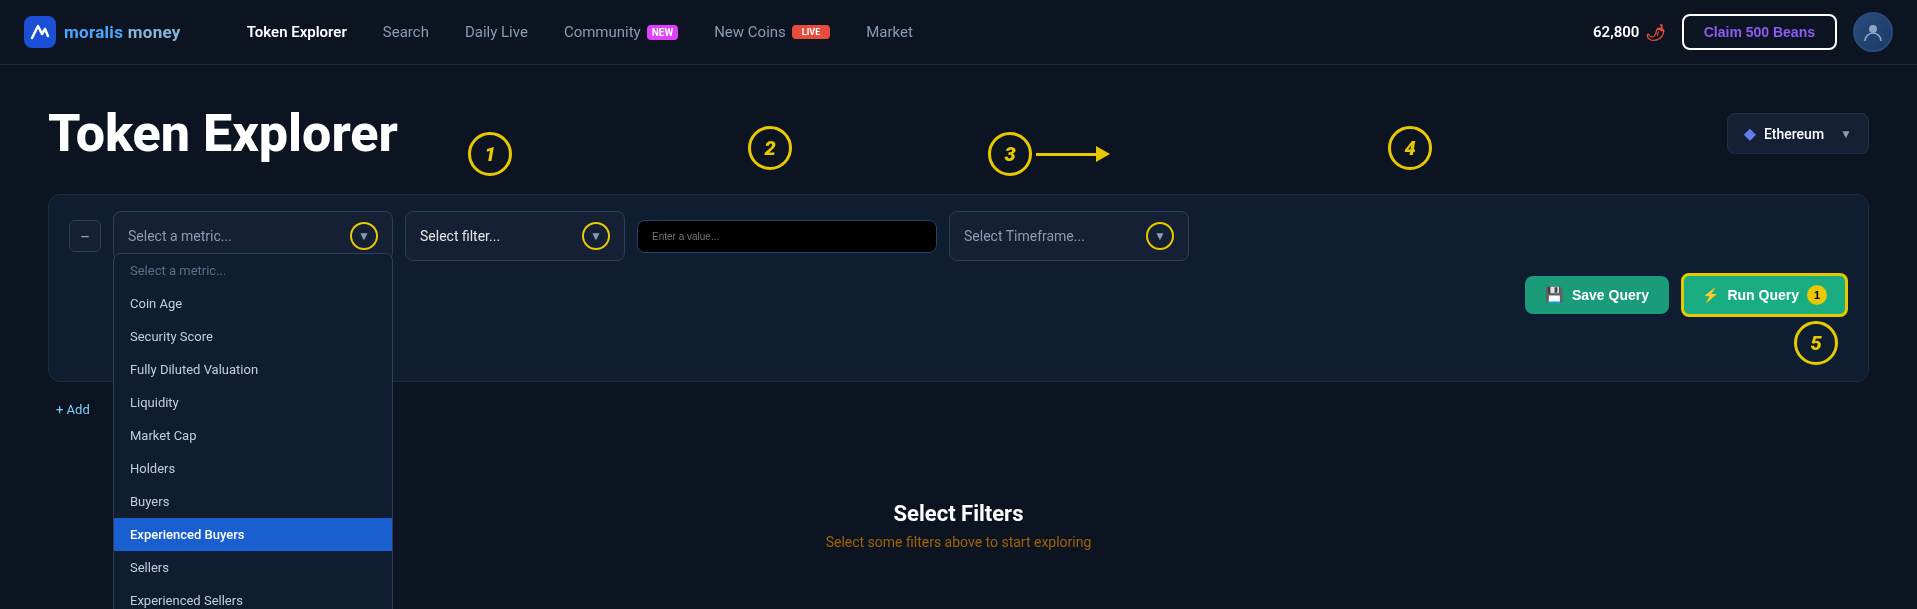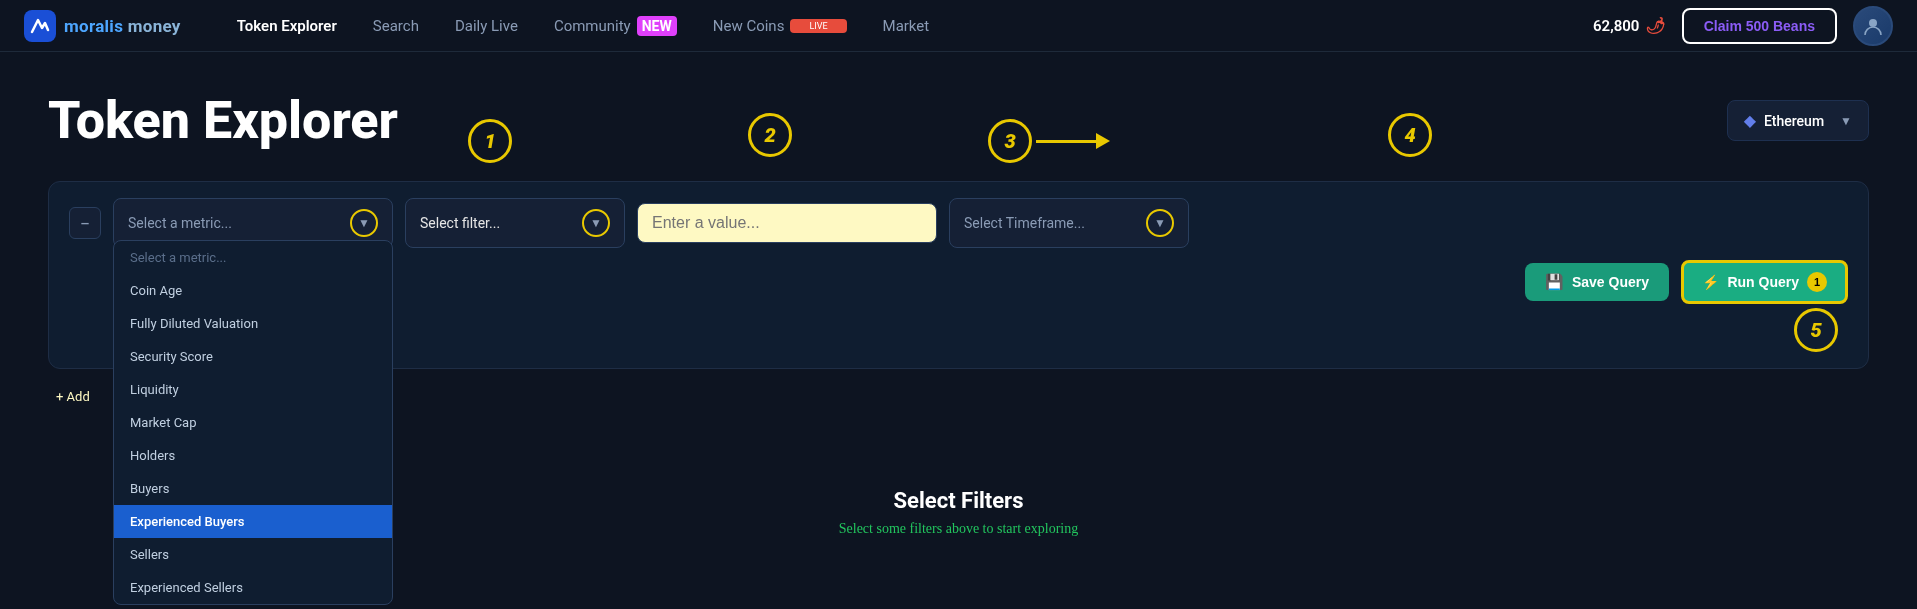--- a/index.html
+++ b/index.html
@@ -11,22 +11,22 @@
       overflow-x: hidden;
     }
 
     
     .navbar {
       display: flex;
       align-items: center;
       background-color: #0d1421;
       border-bottom: 1px solid #1e2a3a;
       padding: 0 24px;
-      height: 52px;
-      gap: 8px;
+      height: 65px;
+      gap: 18px;
     }
     .logo-area {
       display: flex;
       align-items: center;
       gap: 8px;
       margin-right: 32px;
       cursor: pointer;
     }
     .logo-icon {
       width: 32px;
@@ -55,32 +55,32 @@
       border-radius: 6px;
       display: flex;
       align-items: center;
       gap: 6px;
       white-space: nowrap;
     }
     .nav-link.active { color: #ffffff; font-weight: 600; }
     .badge-new {
       background: #e040fb;
       color: #fff;
-      font-size: 14px;
+      font-size: 10px;
       font-weight: 700;
       padding: 2px 5px;
       border-radius: 4px;
       text-transform: uppercase;
     }
     .badge-live {
       background: #e74c3c;
       color: #fff;
       font-size: 9px;
-      font-weight: 400;
-      padding: 2px 19px;
+      font-weight: 700;
+      padding: 2px 10px;
       border-radius: 4px;
       text-transform: uppercase;
     }
     .nav-right {
       display: flex;
       align-items: center;
       gap: 16px;
     }
     .beans-count {
       display: flex;
@@ -265,21 +265,21 @@
       display: flex;
       align-items: center;
       gap: 8px;
       margin-top: 8px;
       padding-top: 0;
     }
     .add-filter-btn {
       display: flex;
       align-items: center;
       gap: 6px;
-      color: #fef9c3;
+      color: #7dd3fc;
       font-size: 13px;
       cursor: pointer;
       padding: 4px 8px;
       border-radius: 6px;
     }
 
     
     .action-buttons {
       display: flex;
       align-items: center;
@@ -354,22 +354,21 @@
       margin-top: 20px;
     }
     .empty-title {
       font-size: 22px;
       font-weight: 700;
       color: #ffffff;
       margin-bottom: 8px;
     }
     .empty-subtitle {
       font-size: 14px;
-      color: #22c55e;
-      font-family: Liberation Serif, serif;
+      color: #a16207;
     }
     .metric-wrapper {
       position: relative;
       flex: 1;
       max-width: 280px;
     }
   </style>
 </head>
 <body>
 
@@ -461,39 +460,39 @@
 
       <div class="metric-wrapper">
         <div class="metric-select">
           <span style="color:#8a9bb5">Select a metric...</span>
           <span class="chevron-down" style="border:2.5px solid #e8c800; border-radius:50%; width:28px; height:28px; display:flex; align-items:center; justify-content:center;">▼</span>
         </div>
 
         <div class="dropdown-open">
           <div class="dropdown-item placeholder">Select a metric...</div>
           <div class="dropdown-item">Coin Age</div>
+          <div class="dropdown-item">Security Score</div>
           <div class="dropdown-item">Fully Diluted Valuation</div>
-          <div class="dropdown-item">Security Score</div>
           <div class="dropdown-item">Liquidity</div>
           <div class="dropdown-item">Market Cap</div>
           <div class="dropdown-item">Holders</div>
           <div class="dropdown-item">Buyers</div>
           <div class="dropdown-item selected">Experienced Buyers</div>
           <div class="dropdown-item">Sellers</div>
           <div class="dropdown-item">Experienced Sellers</div>
 
         </div>
       </div>
 
       <div class="filter-select">
         <span style="color:#e5e5e5">Select filter...</span>
         <span class="chevron-down" style="border:2.5px solid #e8c800; border-radius:50%; width:28px; height:28px; display:flex; align-items:center; justify-content:center;">▼</span>
       </div>
 
-      <input class="value-input" style="outline: none; background: #fef9c3; color: rgb(90, 110, 138); border-radius: 8px; border: 1px solid rgb(42, 63, 95); padding: 10px 14px; font-size: 16px; flex: 1 1 0%; max-width: 300px;" placeholder="Enter a value...">
+      <input class="value-input" style="outline: none; background: #000000; color: rgb(90, 110, 138); border-radius: 8px; border: 1px solid rgb(42, 63, 95); padding: 10px 14px; font-size: 10px; flex: 1 1 0%; max-width: 300px;" placeholder="Enter a value...">
 
       <div class="timeframe-select" style="flex:1;align-items:center;">
         <span style="color:#8a9bb5">Select Timeframe...</span>
         <span style="border:2.5px solid #e8c800; border-radius:50%; width:28px; height:28px; display:flex; align-items:center; justify-content:center; color:#8a9bb5; font-size:12px;">▼</span>
       </div>
     </div>
 
     <div class="action-buttons">
       <button class="save-query-btn">
         <span style="font-size:15px;">💾</span>

